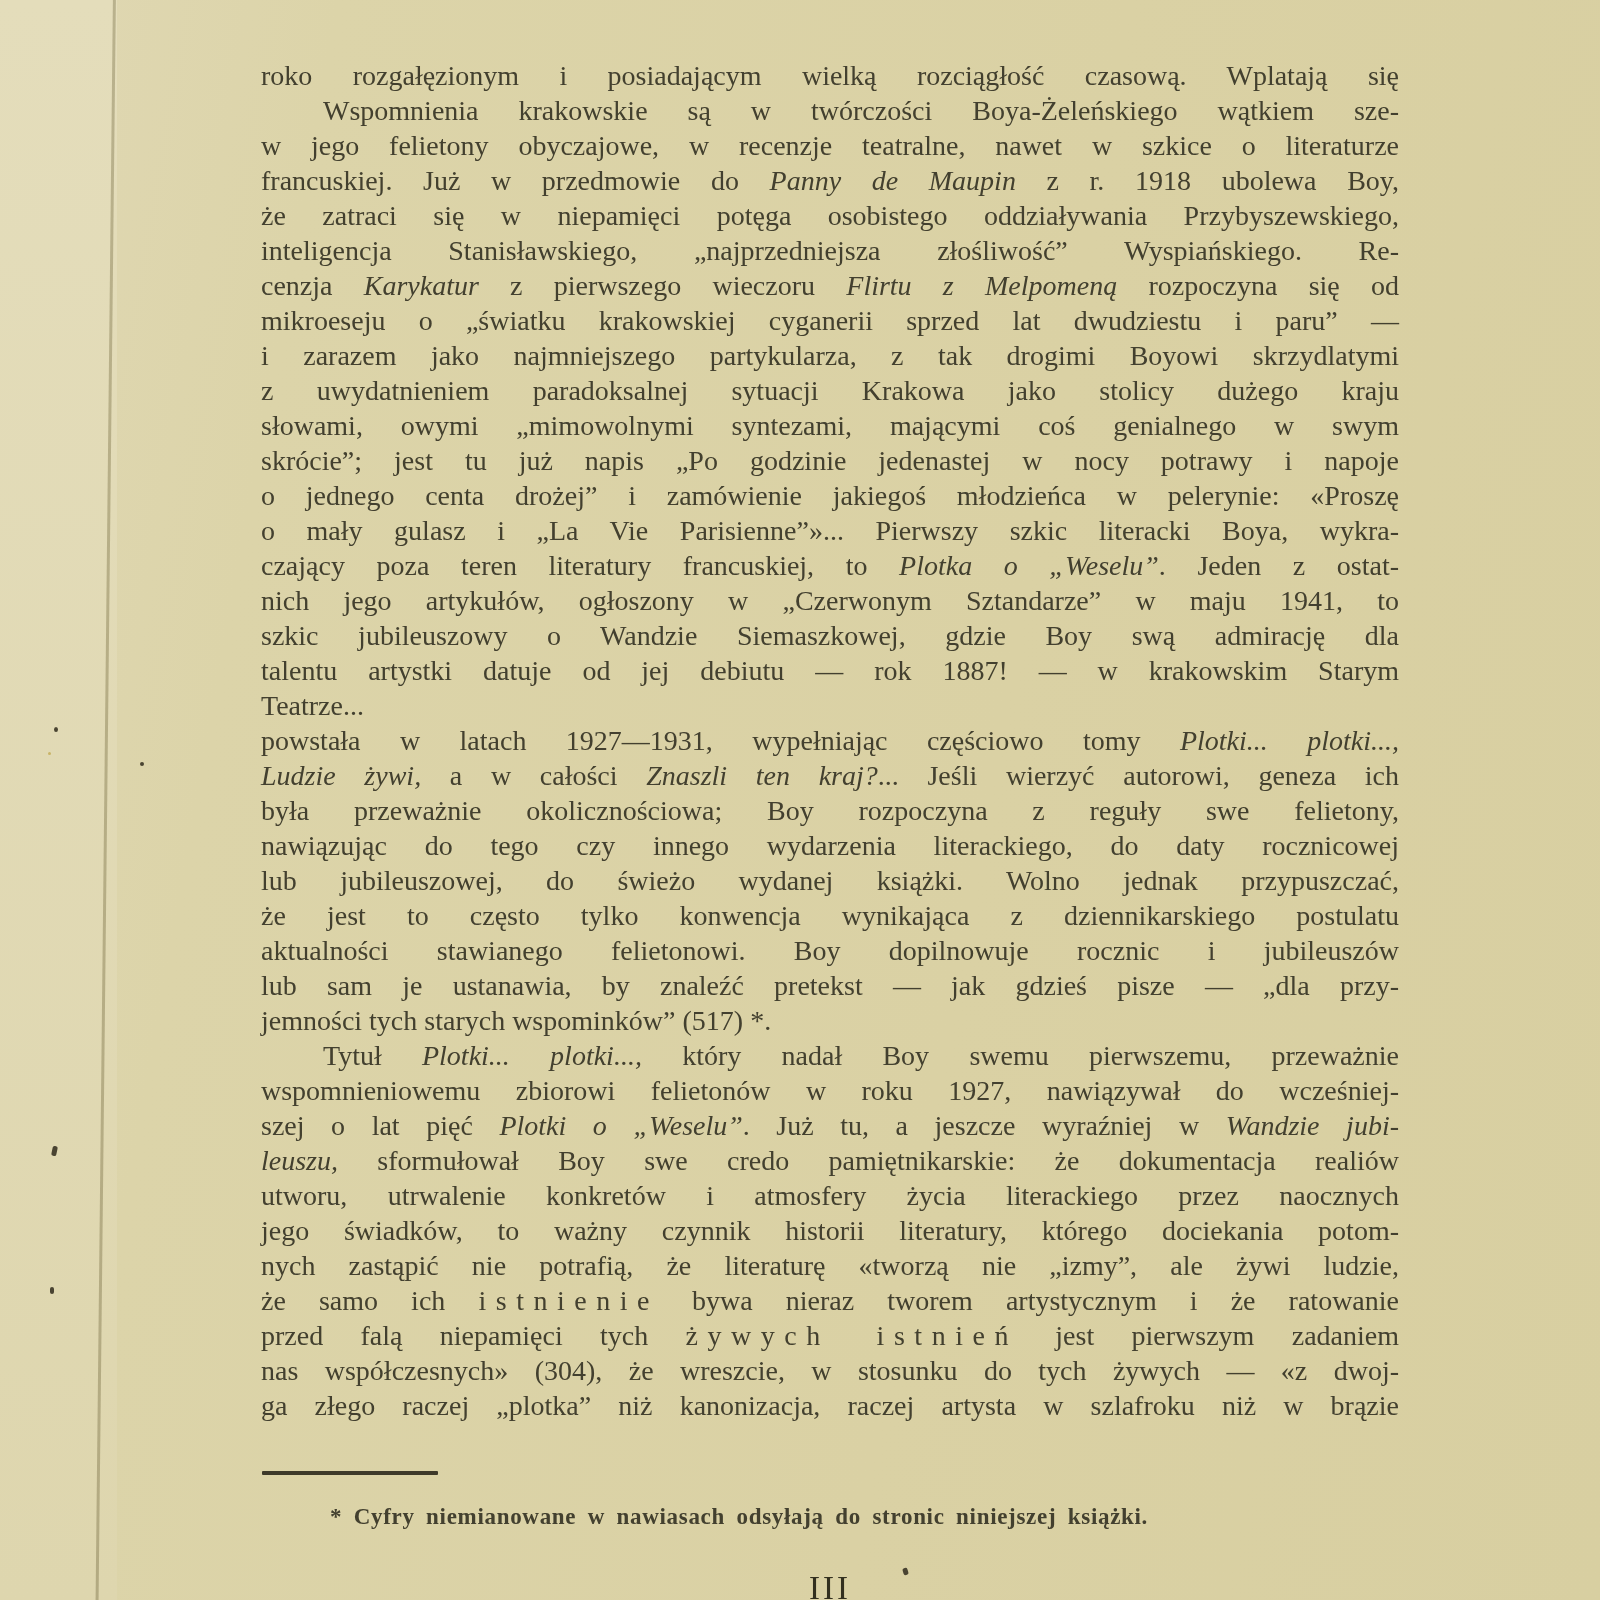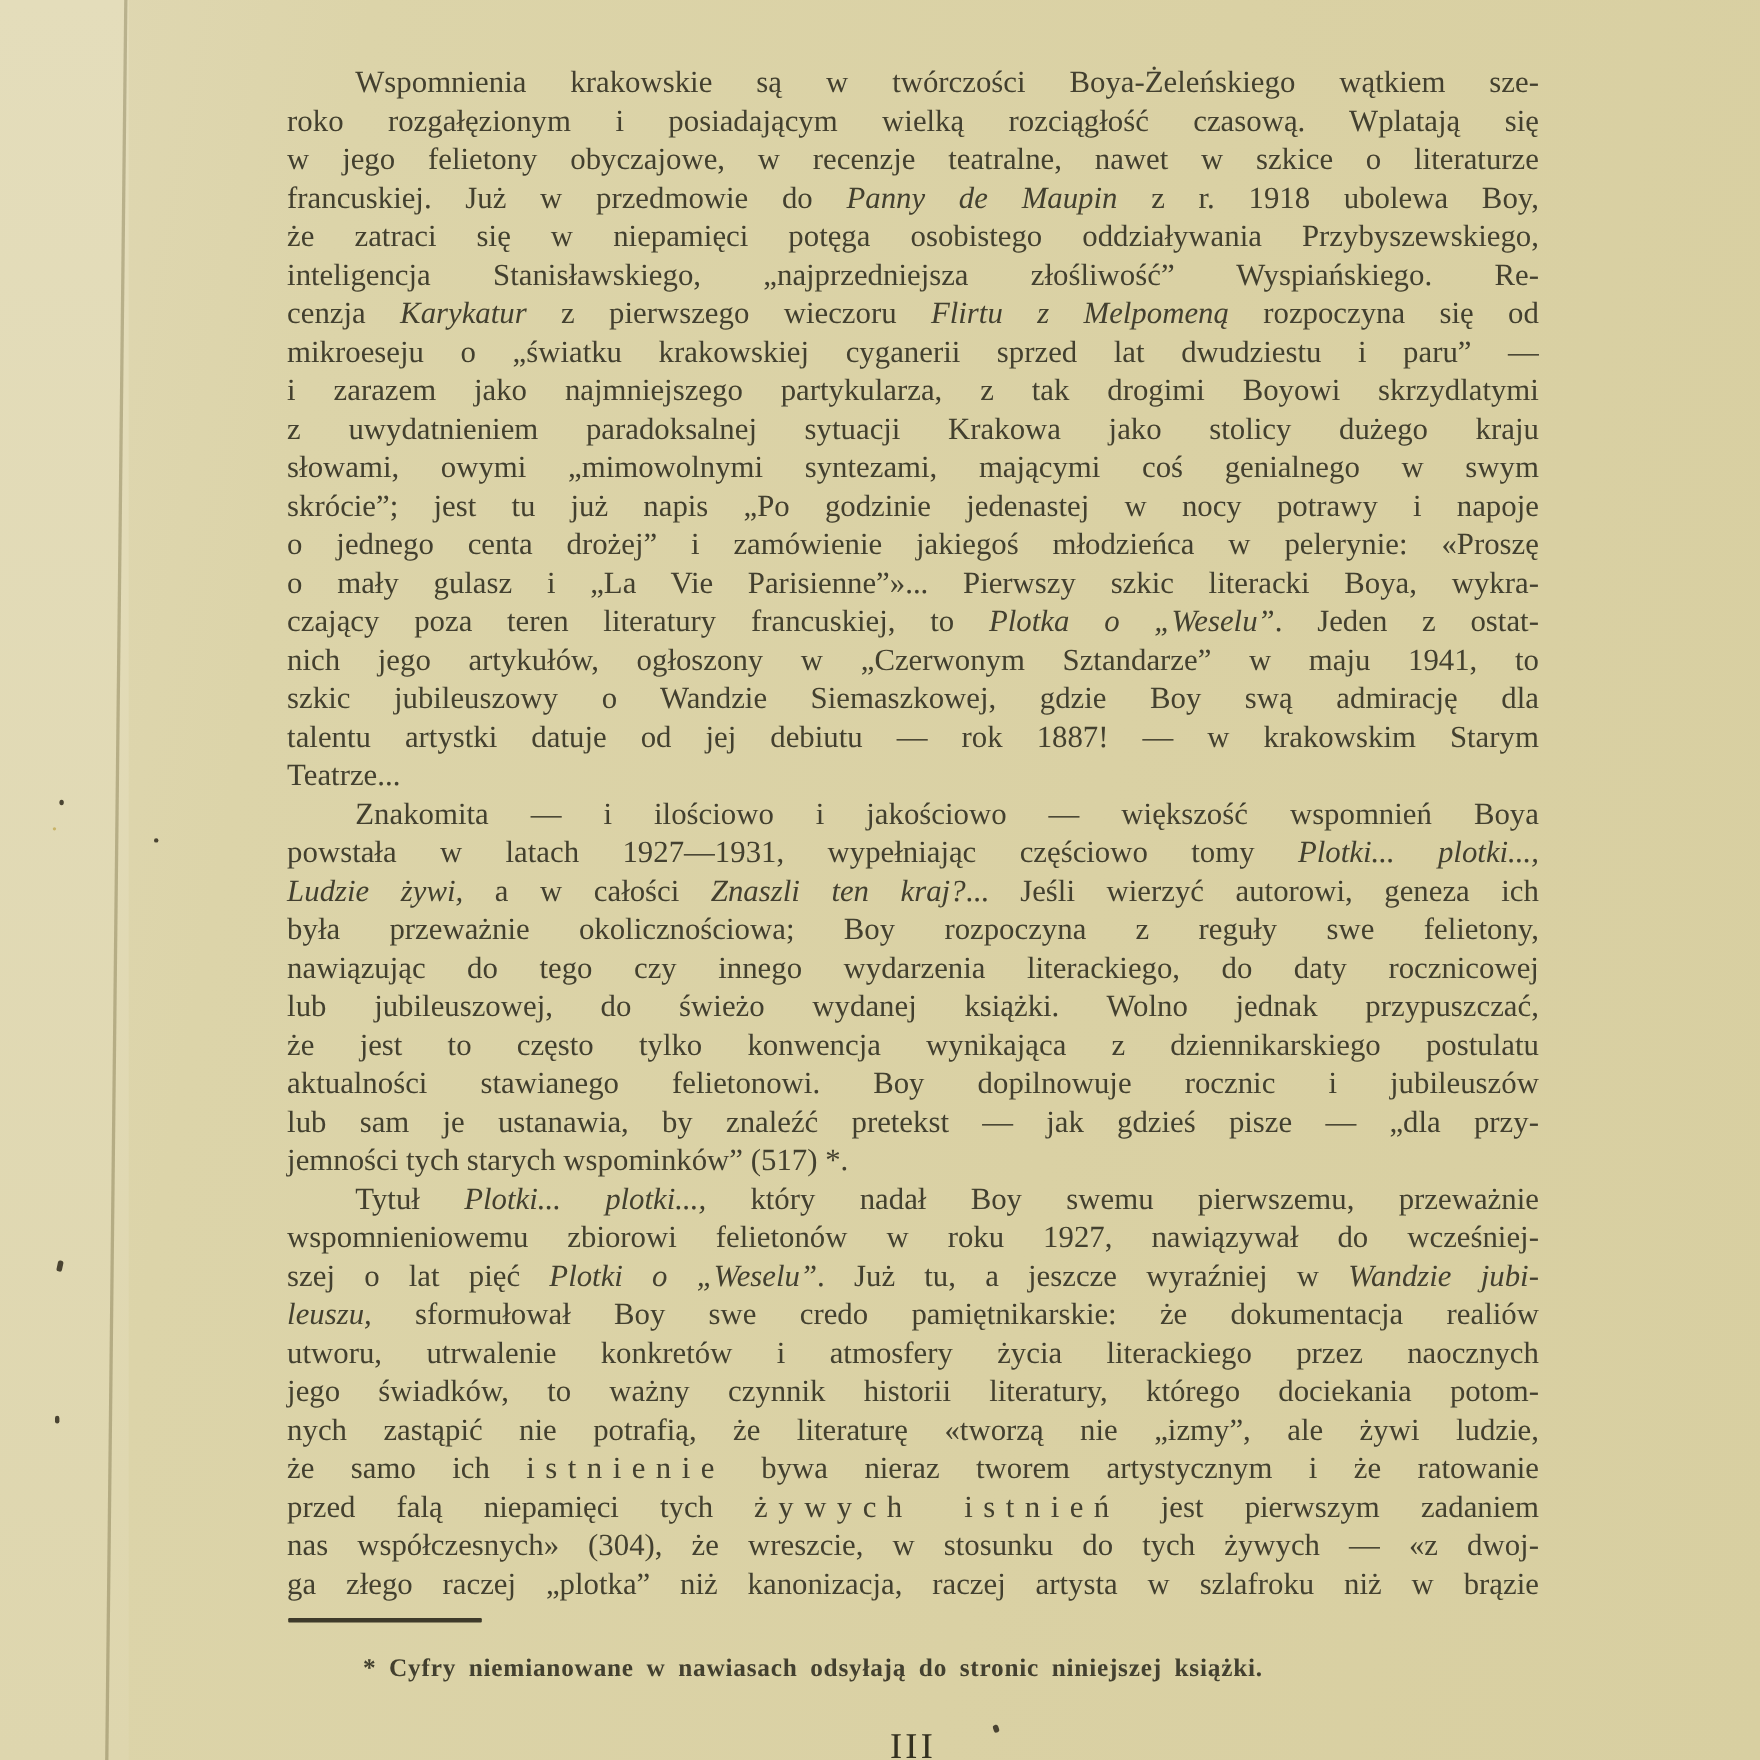--- a/index.html
+++ b/index.html
@@ -68,40 +68,39 @@
   .speck.s6 { left: 48px;  top: 752px;  width: 3px; height: 3px; background: #c9b468; }
 </style>
 </head>
 <body style="--paper: #dcd4a9; --gutter: #e4ddbb; --ink: #43402f;">
 
 <div class="scan">
   <div class="gutter"></div>
   <div class="crease"></div>
 
   <div class="text-block">
+      <div class="line just"><span class="seg-n">roko rozgałęzionym i posiadającym wielką rozciągłość czasową. Wplatają się</span></div>
       <div class="line just indent"><span class="seg-n">Wspomnienia krakowskie są w twórczości Boya-Żeleńskiego wątkiem sze-</span></div>
-      <div class="line just"><span class="seg-n">roko rozgałęzionym i posiadającym wielką rozciągłość czasową. Wplatają się</span></div>
       <div class="line just"><span class="seg-n">w jego felietony obyczajowe, w recenzje teatralne, nawet w szkice o literaturze</span></div>
       <div class="line just"><span class="seg-n">francuskiej. Już w przedmowie do </span><span class="seg-i">Panny de Maupin</span><span class="seg-n"> z r. 1918 ubolewa Boy,</span></div>
       <div class="line just"><span class="seg-n">że zatraci się w niepamięci potęga osobistego oddziaływania Przybyszewskiego,</span></div>
       <div class="line just"><span class="seg-n">inteligencja Stanisławskiego, „najprzedniejsza złośliwość” Wyspiańskiego. Re-</span></div>
       <div class="line just"><span class="seg-n">cenzja </span><span class="seg-i">Karykatur</span><span class="seg-n"> z pierwszego wieczoru </span><span class="seg-i">Flirtu z Melpomeną</span><span class="seg-n"> rozpoczyna się od</span></div>
       <div class="line just"><span class="seg-n">mikroeseju o „światku krakowskiej cyganerii sprzed lat dwudziestu i paru” —</span></div>
       <div class="line just"><span class="seg-n">i zarazem jako najmniejszego partykularza, z tak drogimi Boyowi skrzydlatymi</span></div>
       <div class="line just"><span class="seg-n">z uwydatnieniem paradoksalnej sytuacji Krakowa jako stolicy dużego kraju</span></div>
       <div class="line just"><span class="seg-n">słowami, owymi „mimowolnymi syntezami, mającymi coś genialnego w swym</span></div>
       <div class="line just"><span class="seg-n">skrócie”; jest tu już napis „Po godzinie jedenastej w nocy potrawy i napoje</span></div>
       <div class="line just"><span class="seg-n">o jednego centa drożej” i zamówienie jakiegoś młodzieńca w pelerynie: «Proszę</span></div>
       <div class="line just"><span class="seg-n">o mały gulasz i „La Vie Parisienne”»... Pierwszy szkic literacki Boya, wykra-</span></div>
       <div class="line just"><span class="seg-n">czający poza teren literatury francuskiej, to </span><span class="seg-i">Plotka o „Weselu”</span><span class="seg-n">. Jeden z ostat-</span></div>
       <div class="line just"><span class="seg-n">nich jego artykułów, ogłoszony w „Czerwonym Sztandarze” w maju 1941, to</span></div>
       <div class="line just"><span class="seg-n">szkic jubileuszowy o Wandzie Siemaszkowej, gdzie Boy swą admirację dla</span></div>
       <div class="line just"><span class="seg-n">talentu artystki datuje od jej debiutu — rok 1887! — w krakowskim Starym</span></div>
       <div class="line"><span class="seg-n">Teatrze...</span></div>
-      <div class="line just indent"><span class="seg-n">Znakomita — i ilościowo i jakościowo — większość wspomnień Boya</span></div>
       <div class="line just"><span class="seg-n">powstała w latach 1927—1931, wypełniając częściowo tomy </span><span class="seg-i">Plotki... plotki...,</span></div>
       <div class="line just"><span class="seg-i">Ludzie żywi,</span><span class="seg-n"> a w całości </span><span class="seg-i">Znaszli ten kraj?</span><span class="seg-n">... Jeśli wierzyć autorowi, geneza ich</span></div>
       <div class="line just"><span class="seg-n">była przeważnie okolicznościowa; Boy rozpoczyna z reguły swe felietony,</span></div>
       <div class="line just"><span class="seg-n">nawiązując do tego czy innego wydarzenia literackiego, do daty rocznicowej</span></div>
       <div class="line just"><span class="seg-n">lub jubileuszowej, do świeżo wydanej książki. Wolno jednak przypuszczać,</span></div>
       <div class="line just"><span class="seg-n">że jest to często tylko konwencja wynikająca z dziennikarskiego postulatu</span></div>
       <div class="line just"><span class="seg-n">aktualności stawianego felietonowi. Boy dopilnowuje rocznic i jubileuszów</span></div>
       <div class="line just"><span class="seg-n">lub sam je ustanawia, by znaleźć pretekst — jak gdzieś pisze — „dla przy-</span></div>
       <div class="line"><span class="seg-n">jemności tych starych wspominków” (517) *.</span></div>
       <div class="line just indent"><span class="seg-n">Tytuł </span><span class="seg-i">Plotki... plotki...,</span><span class="seg-n"> który nadał Boy swemu pierwszemu, przeważnie</span></div>

